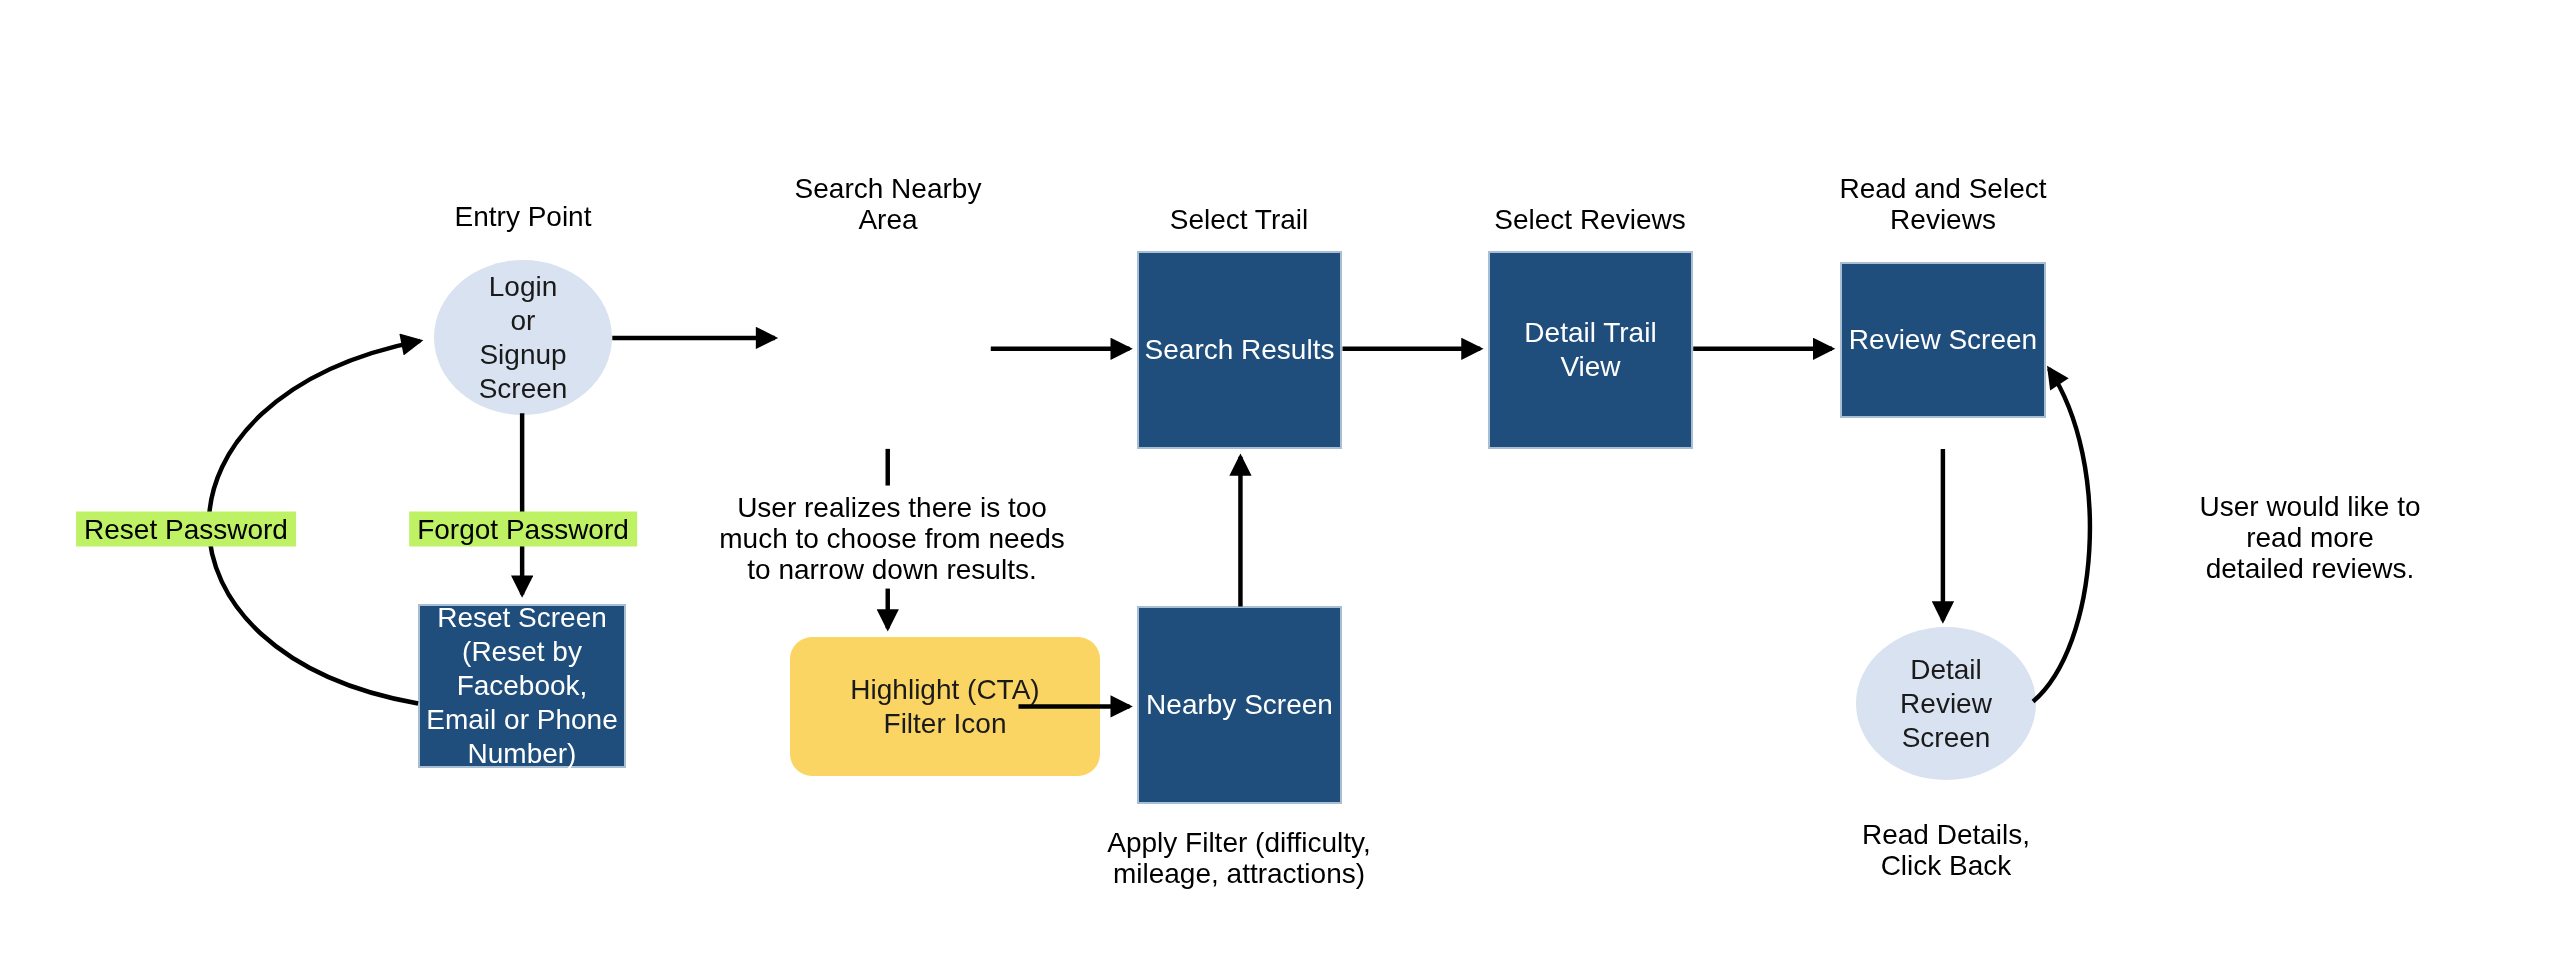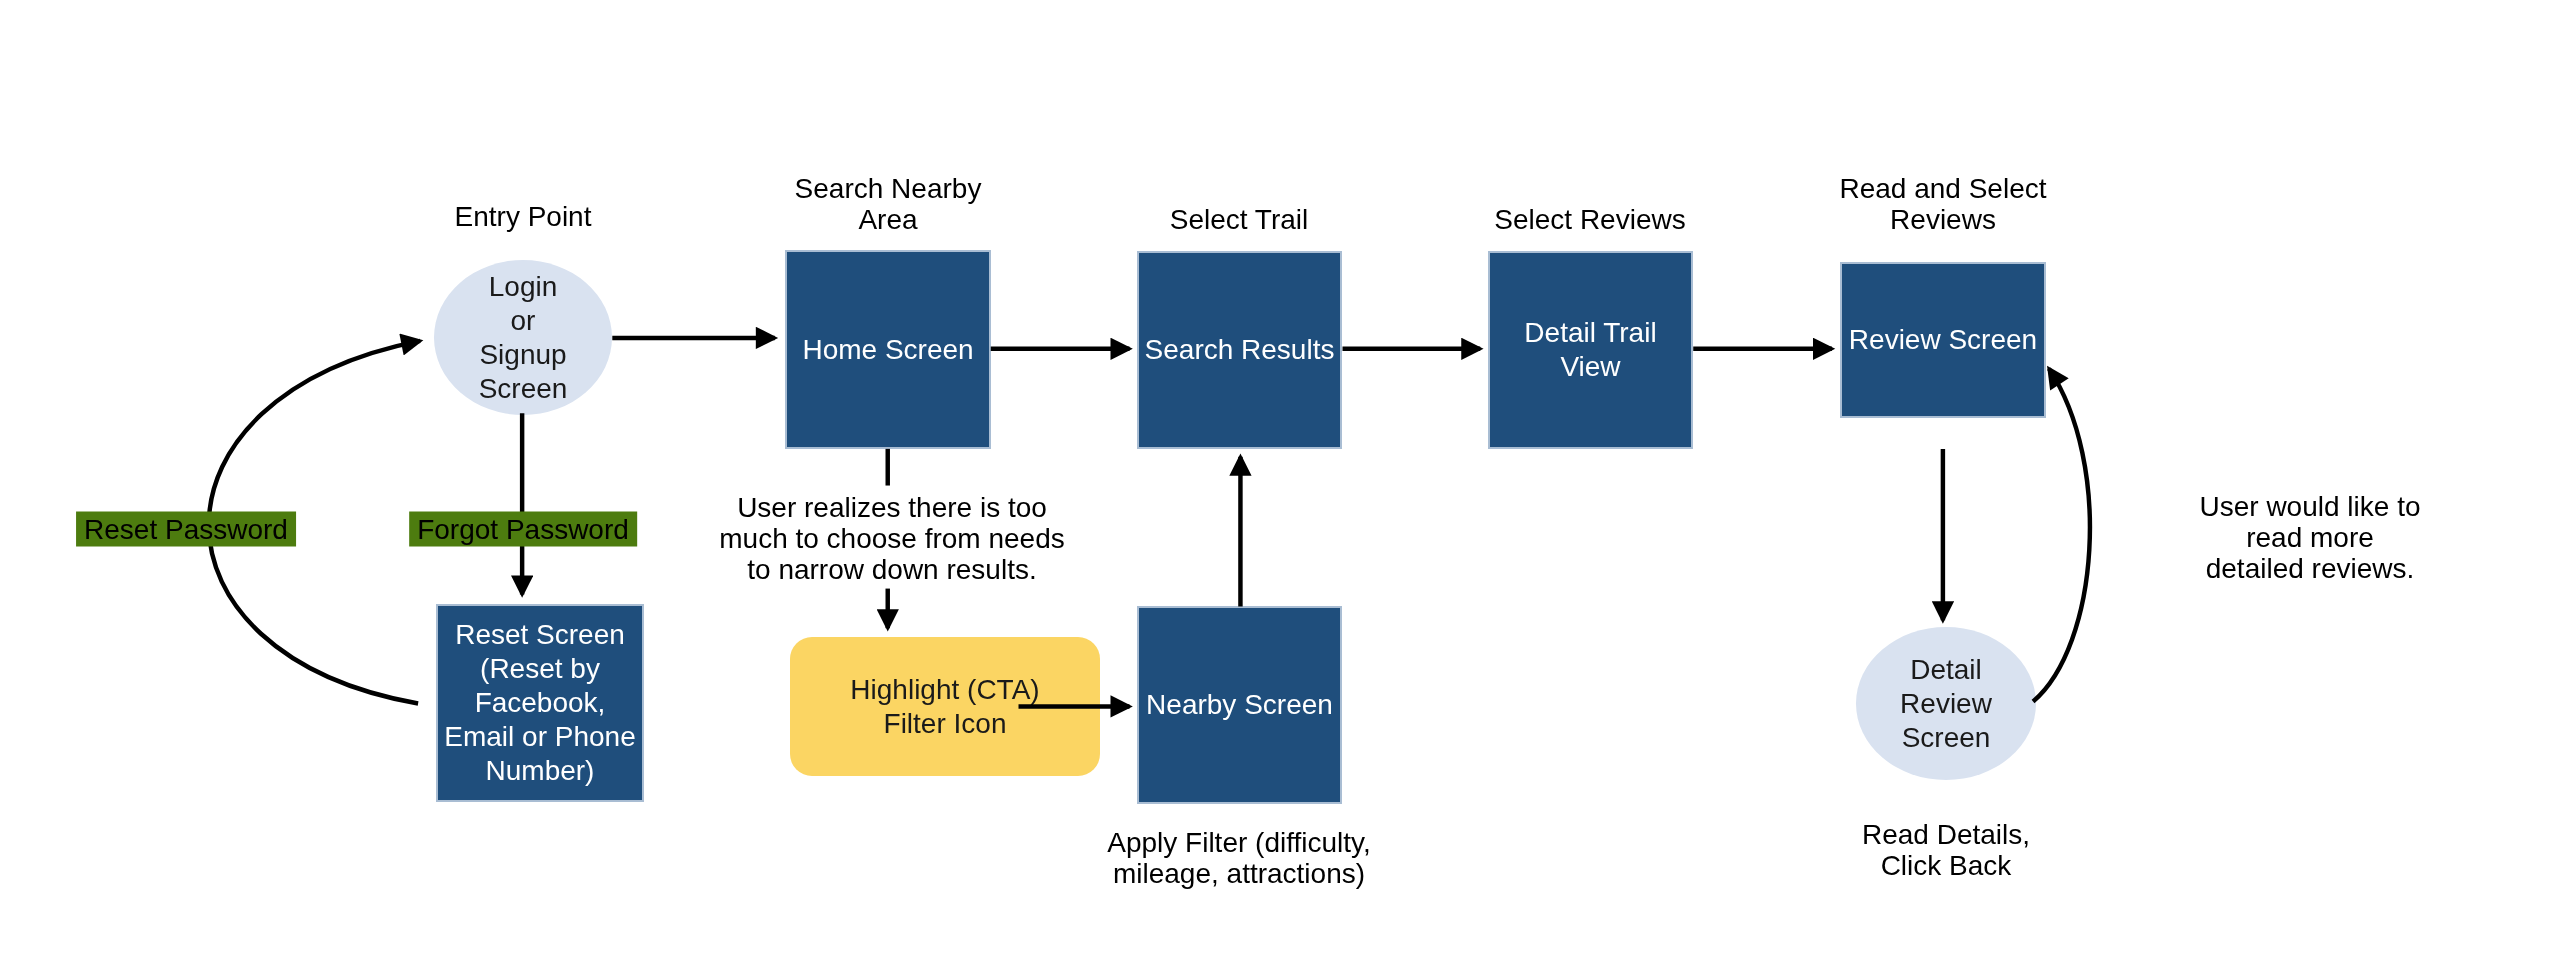--- a/index.html
+++ b/index.html
@@ -19,45 +19,44 @@
   .ellipse{
     background:var(--ellipse-fill,#D9E2F0);border-radius:50%;color:#1a1a1a;
   }
   .hl{
     background:var(--highlight-fill,#FBD563);border-radius:22px;color:#1a1a1a;
   }
   .ann{
     position:absolute;transform:translate(-50%,-50%);text-align:center;
     white-space:pre-line;font-size:28px;line-height:31px;color:var(--text,#000);
   }
-  .ann.bg{background:#4d7c0f;padding:2px 8px;}
+  .ann.bg{background:#bef264;padding:2px 8px;}
   #connectors{position:absolute;left:0;top:0;}
   #connectors path.edge{fill:none;stroke:var(--arrow,#000);stroke-width:4.5px;}
   #connectors marker path{fill:var(--arrow,#000);stroke:none;}
 </style>
 </head>
 <body>
 
 <div class="canvas">
 
   <div class="node ellipse" style="left:434px;top:260px;width:178px;height:155px;">Login
 or
 Signup
 Screen</div>
 
-  <div class="node box" style="left:785px;top:250px;width:206px;height:199px;">Home Screen</div>
 
   <div class="node box" style="left:1137px;top:251px;width:205px;height:198px;">Search Results</div>
 
   <div class="node box" style="left:1488px;top:251px;width:205px;height:198px;">Detail Trail
 View</div>
 
   <div class="node box" style="left:1840px;top:262px;width:206px;height:156px;">Review Screen</div>
 
-  <div class="node box" style="left:436px;top:604px;width:208px;height:198px;">Reset Screen
+  <div class="node box" style="left:418px;top:604px;width:208px;height:164px;">Reset Screen
 (Reset by
 Facebook,
 Email or Phone
 Number)</div>
 
   <div class="node hl" style="left:790px;top:637px;width:310px;height:139px;">Highlight (CTA)
 Filter Icon</div>
 
   <div class="node box" style="left:1137px;top:606px;width:205px;height:198px;">Nearby Screen</div>
 

